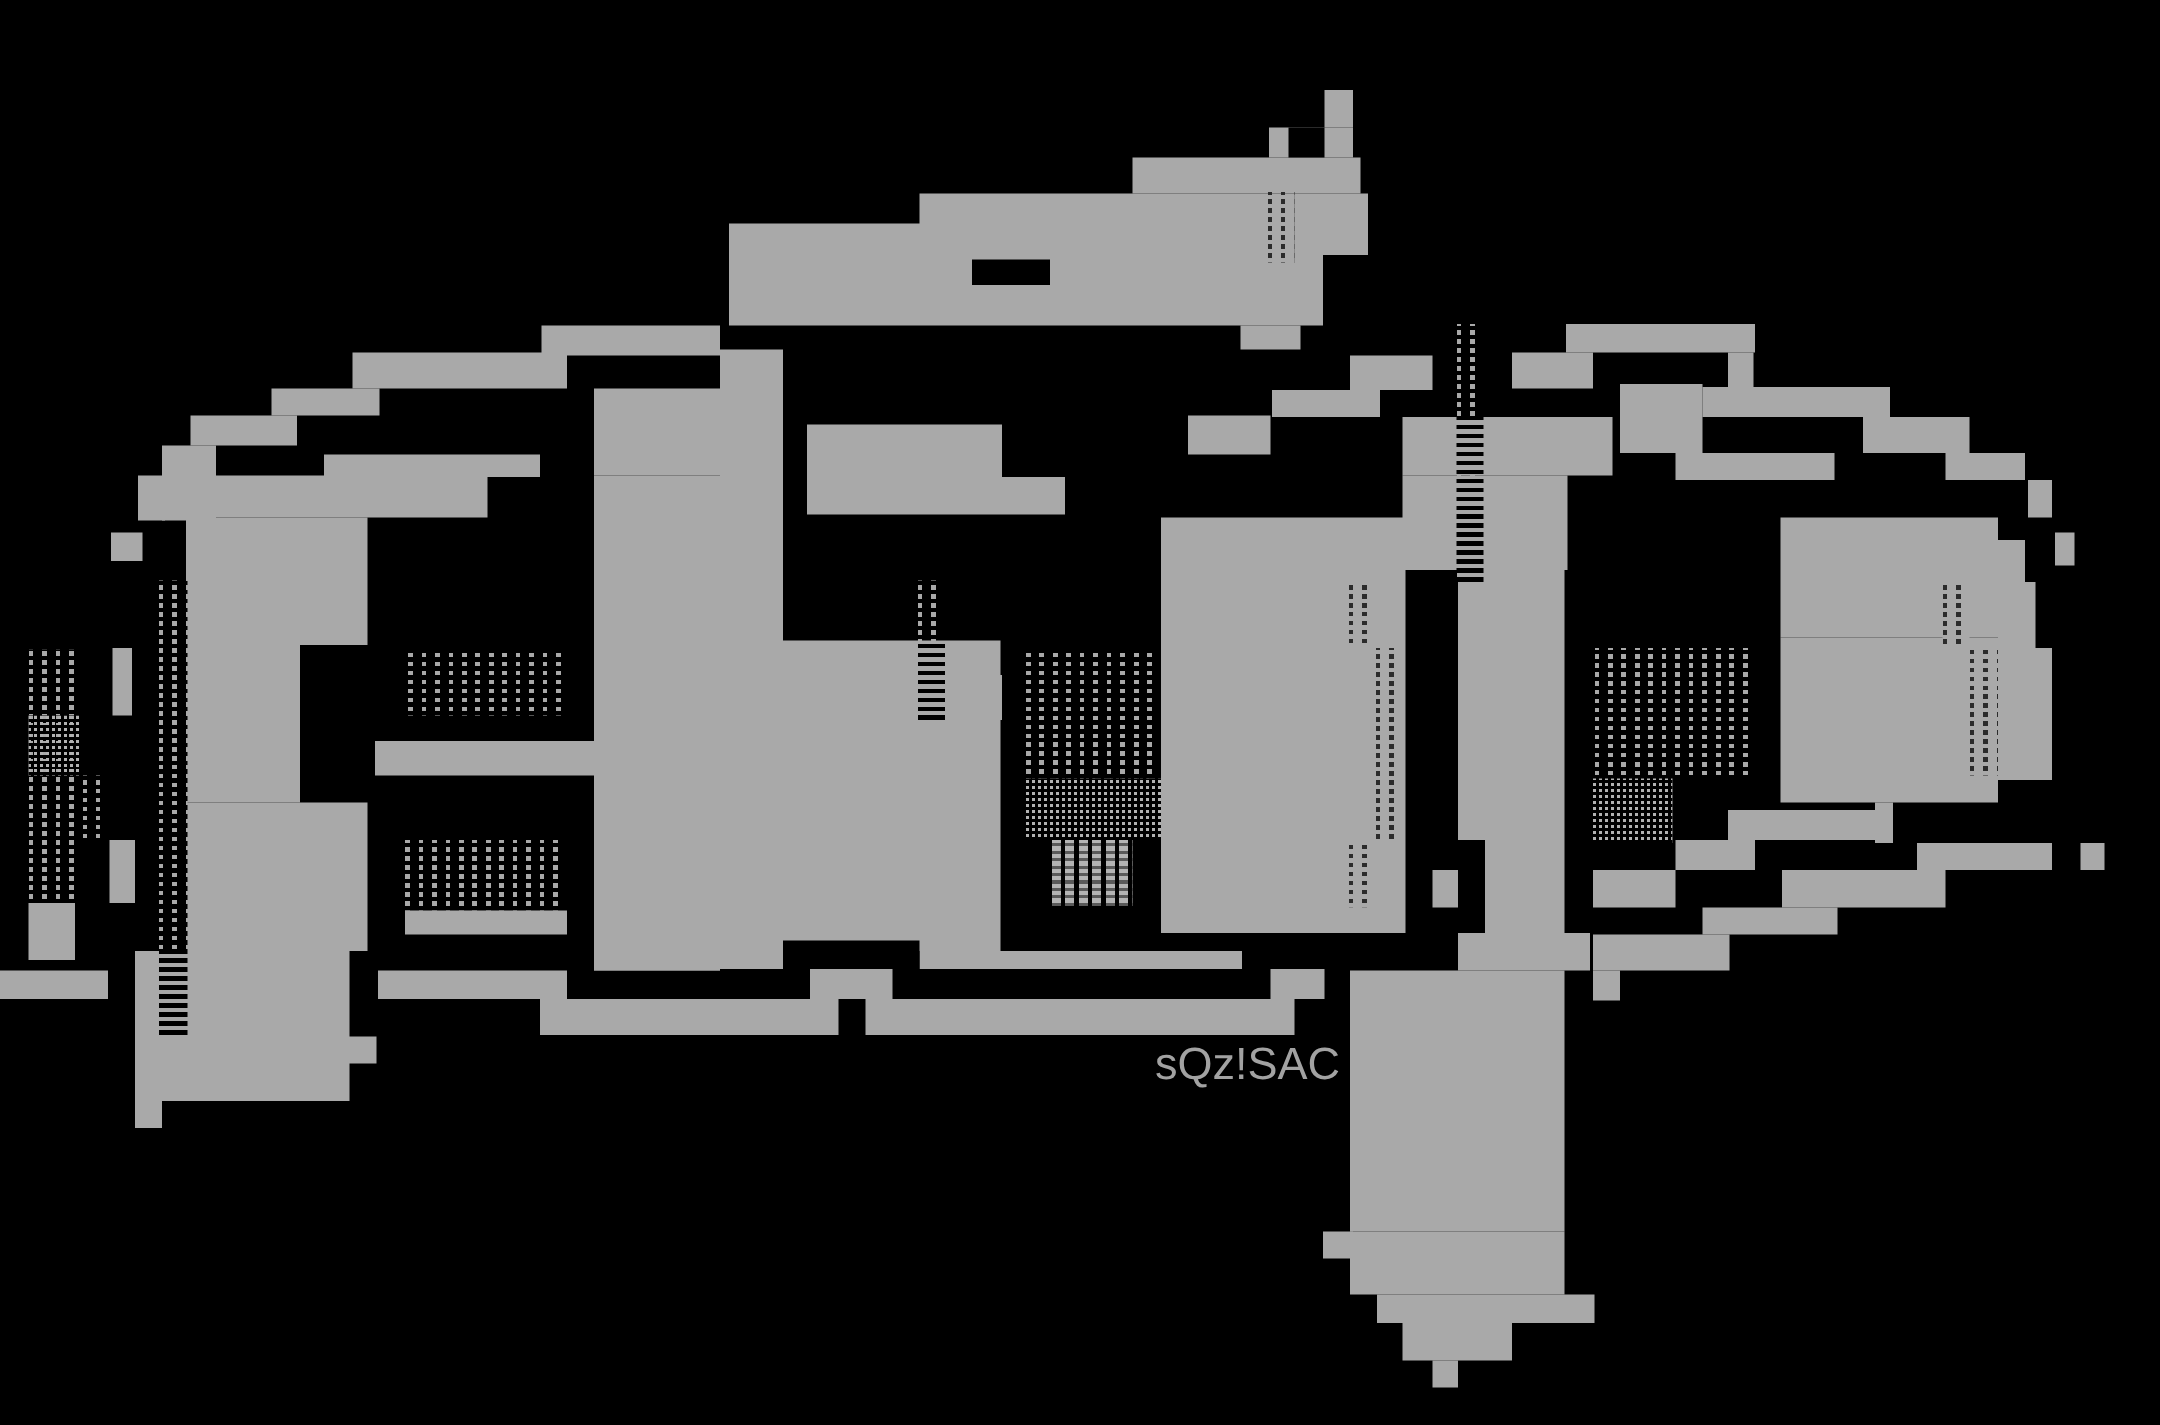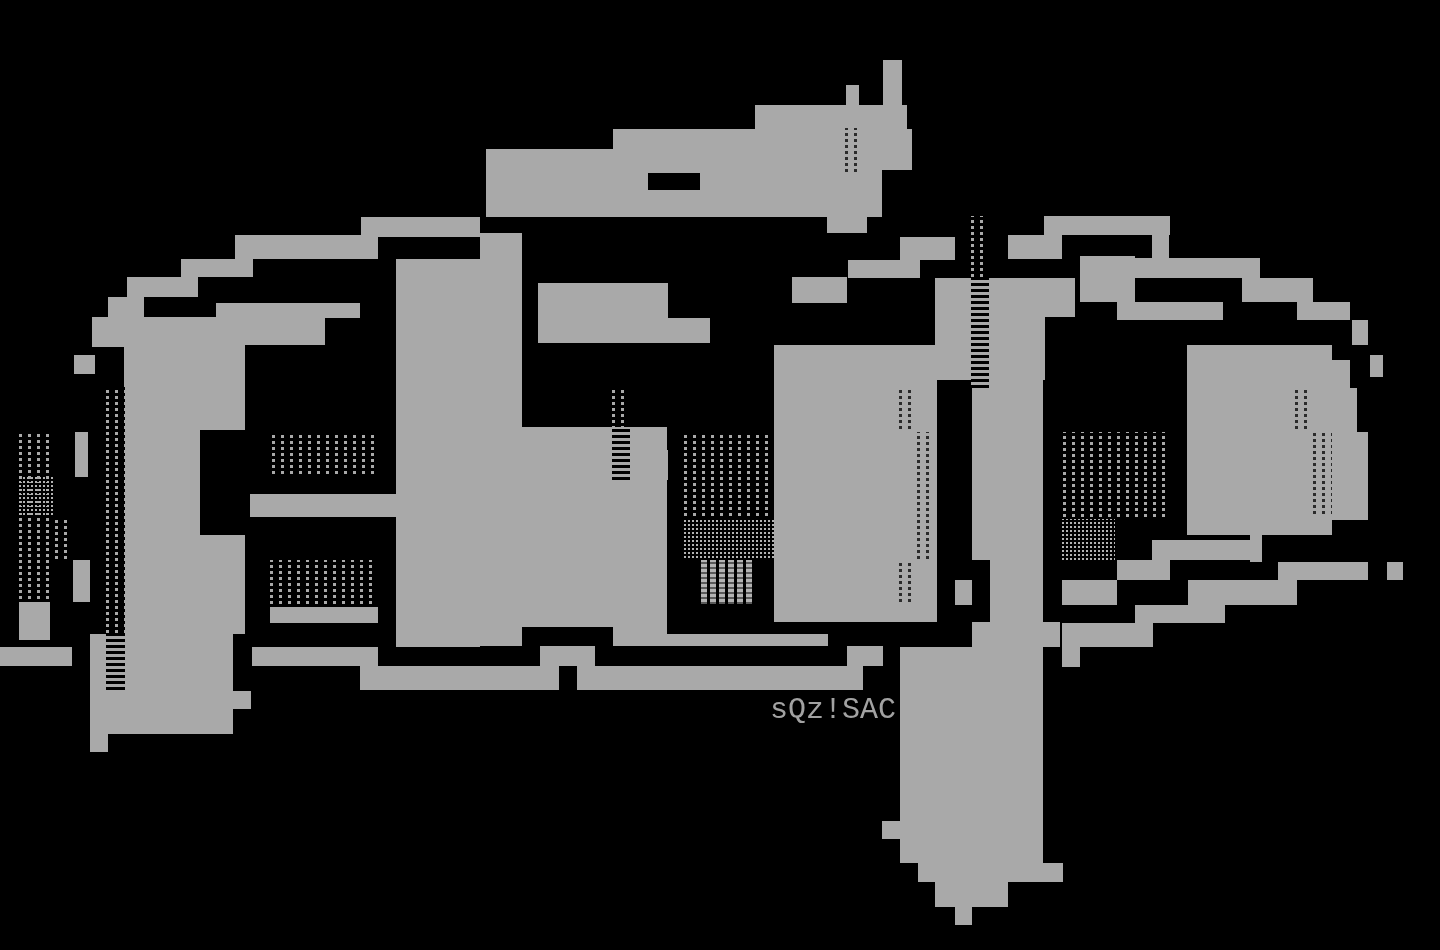--- a/index.html
+++ b/index.html
@@ -1,21 +1,21 @@
 <!DOCTYPE html>
 <html><head>
 <meta charset="utf-8">
 <style>
   html,body{margin:0;padding:0;background:#000;}
   #stage{
     position:relative;
     width:1440px;height:950px;
     background:#000;
     overflow:hidden;
-    font-family:Liberation Mono, monospace;
+    font-family:Liberation Sans, sans-serif;
   }
   .blk{position:absolute;}
   .f-ink{background:#a9a9a9;}
   .f-black{background:#000;}
   
   .f-dots{
     background-image:
       repeating-linear-gradient(0deg,#000 0 3px,transparent 3px 6px),
       repeating-linear-gradient(90deg,#a9a9a9 0 3px,transparent 3px 9px);
   }

